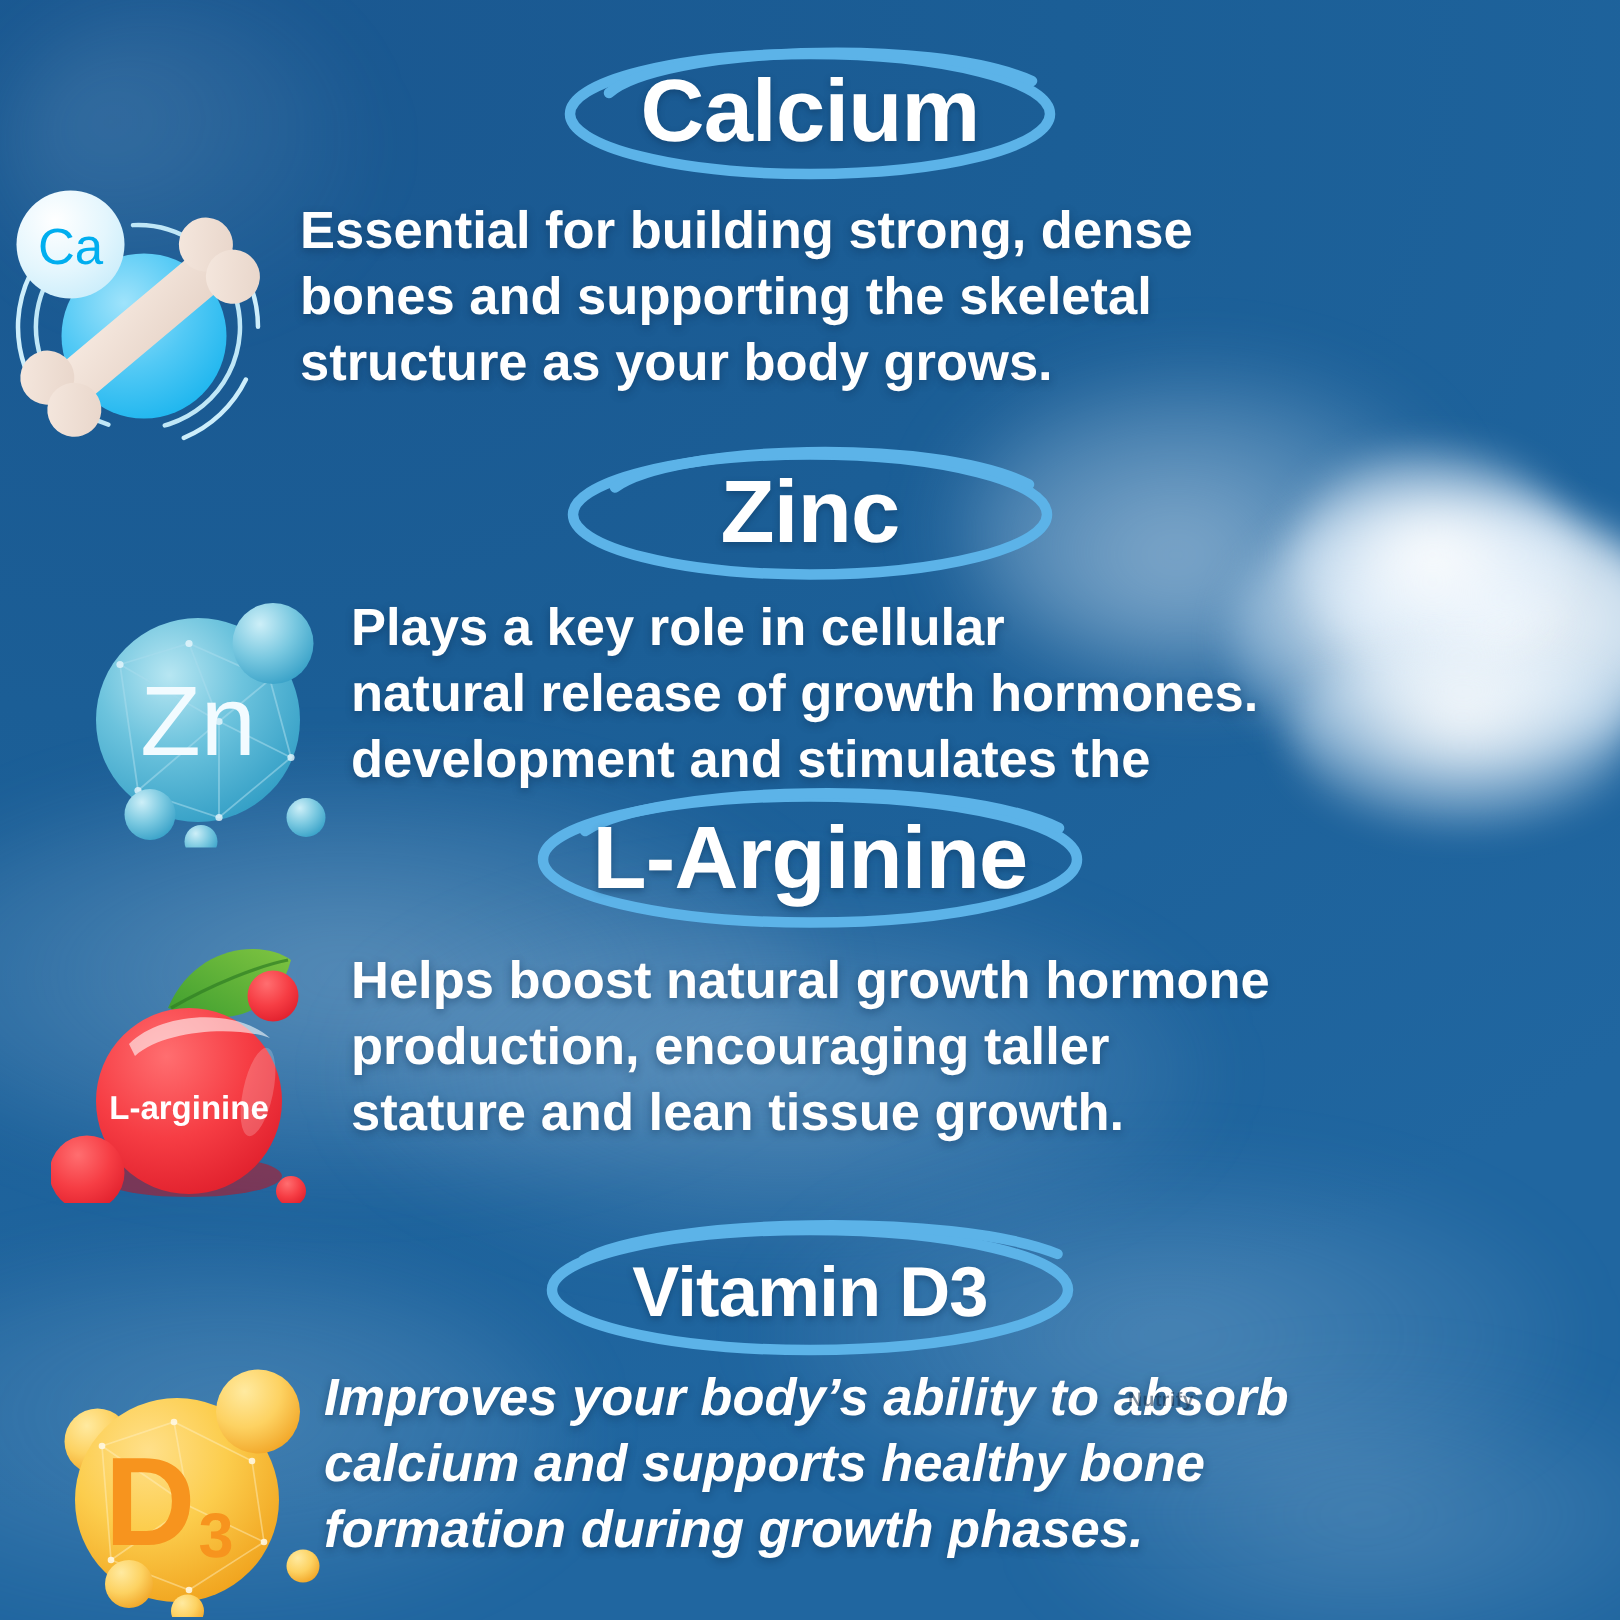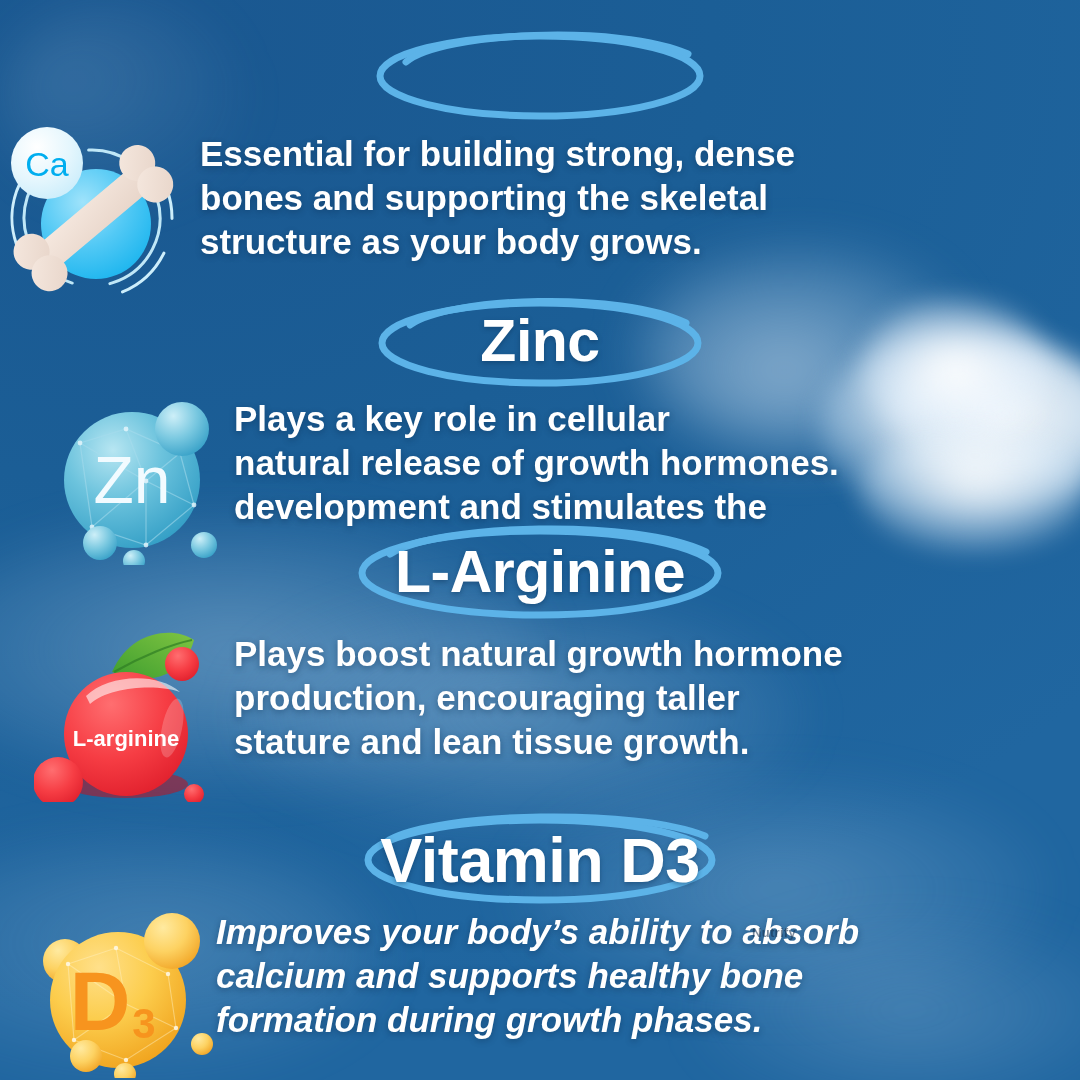--- a/index.html
+++ b/index.html
@@ -88,20 +88,21 @@
     <div class="cloud c8"></div>
   </div>
 
   <div class="section" style="top:26px;">
 
     <div class="pill">
       <svg width="340" height="104" viewBox="0 0 340 104" aria-hidden="true">
         <ellipse cx="170" cy="54" rx="160" ry="40" fill="none" stroke="#5cb3e8" stroke-width="7"></ellipse>
         <path d="M 36 40 C 70 10, 250 2, 318 32" fill="none" stroke="#5cb3e8" stroke-width="7" stroke-linecap="round"></path>
       </svg>
+      <span class="pill-label" style="font-size:59px;">Calcium</span>
     </div>
 
     <div class="body-row" style="margin-top:2px;">
       <div class="icon-slot" style="width:196px;height:176px;margin-top:2px;">
         <svg width="196" height="176" viewBox="0 0 196 176">
           <defs>
             <radialGradient id="caSphere" cx="38%" cy="30%" r="78%">
               <stop offset="0%" stop-color="#9fe3fb"></stop>
               <stop offset="52%" stop-color="#52c9f5"></stop>
               <stop offset="100%" stop-color="#19b4ee"></stop>
@@ -238,35 +239,35 @@
 
           <path d="M52 74 C74 52, 124 50, 146 70 C124 62, 76 64, 56 82 Z" fill="#ffffff" opacity=".58"></path>
           <ellipse cx="138" cy="106" rx="10" ry="30" fill="#ffffff" opacity=".2" transform="rotate(12 138 106)"></ellipse>
           <circle cx="24" cy="160" r="25" fill="url(#argSphere)"></circle>
           <circle cx="160" cy="172" r="10" fill="url(#argSphere)"></circle>
           <text x="92" y="124" text-anchor="middle" fill="#ffffff" font-family="Liberation Sans, sans-serif" font-size="22" font-weight="700">L-arginine</text>
         </svg>
       </div>
 
       <div class="para" style="font-size:35px;margin-left:4px;padding-top:10px;">
-        <div>Plays boost natural growth hormone</div>
+        <div>Helps boost natural growth hormone</div>
         <div>production, encouraging taller</div>
         <div>stature and lean tissue growth.</div>
       </div>
     </div>
   </div>
 
   <div class="section" style="top:812px;">
 
     <div class="pill">
       <svg width="370" height="104" viewBox="0 0 370 104" aria-hidden="true">
         <ellipse cx="185" cy="52" rx="172" ry="40" fill="none" stroke="#5cb3e8" stroke-width="7"></ellipse>
         <path d="M 34 32 C 84 4, 282 0, 350 28" fill="none" stroke="#5cb3e8" stroke-width="7" stroke-linecap="round"></path>
       </svg>
-      <span class="pill-label" style="font-size:63px;">Vitamin D3</span>
+      <span class="pill-label" style="font-size:47px;">Vitamin D3</span>
     </div>
 
     <div class="body-row" style="padding-left:22px;margin-top:0px;">
       <div class="icon-slot" style="width:196px;height:170px;">
         <svg width="196" height="170" viewBox="0 0 196 170">
           <defs>
             <radialGradient id="d3Sphere" cx="36%" cy="26%" r="80%">
               <stop offset="0%" stop-color="#ffe08a"></stop>
               <stop offset="48%" stop-color="#fccd4d"></stop>
               <stop offset="100%" stop-color="#f0a21c"></stop>

